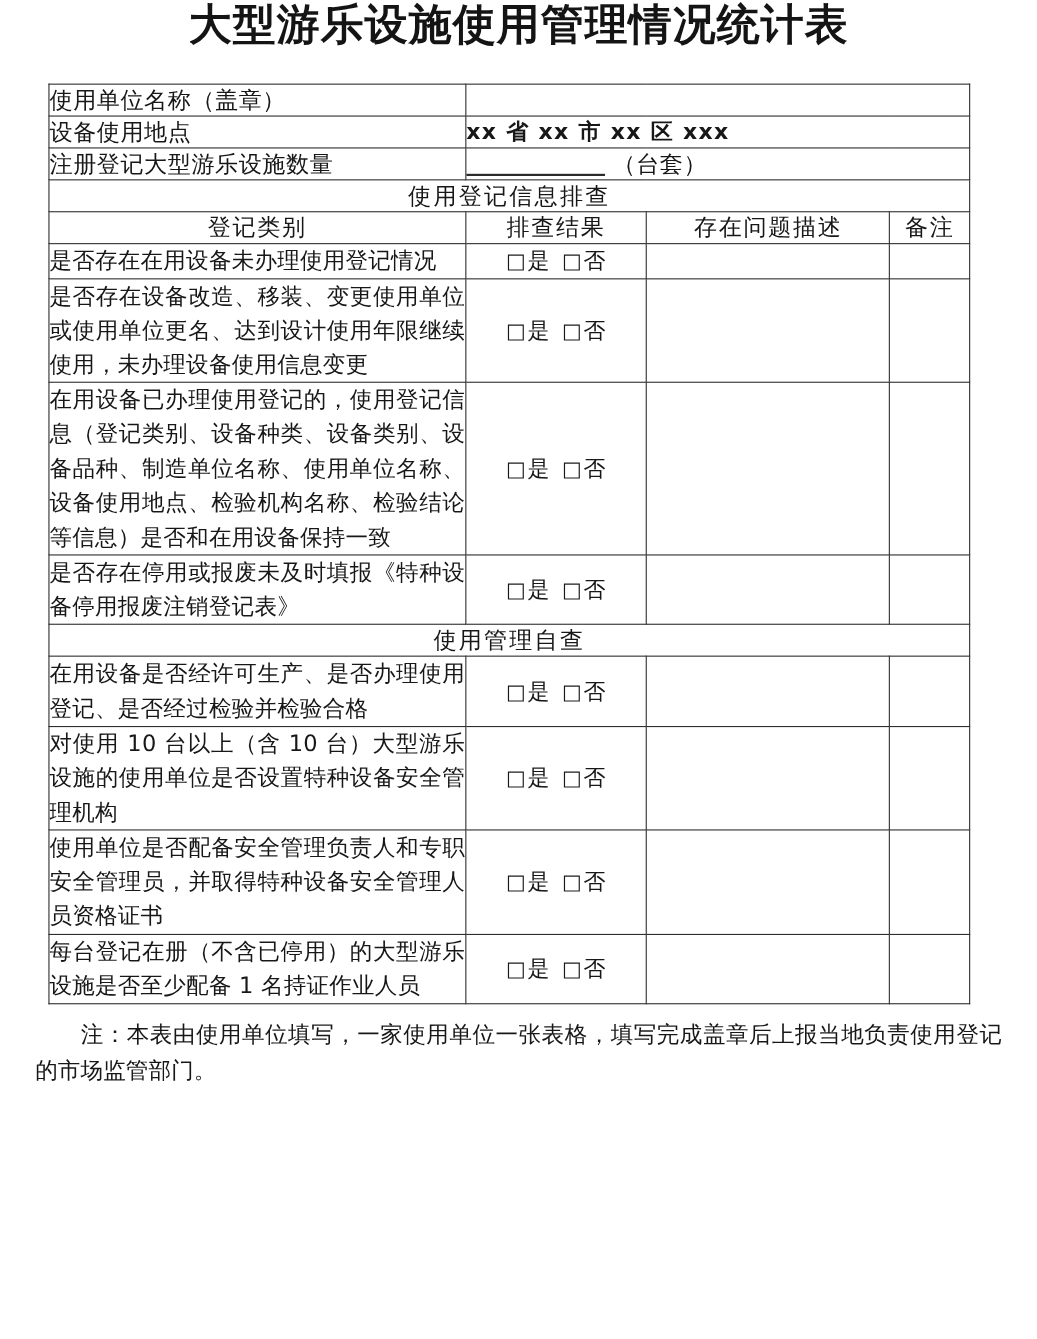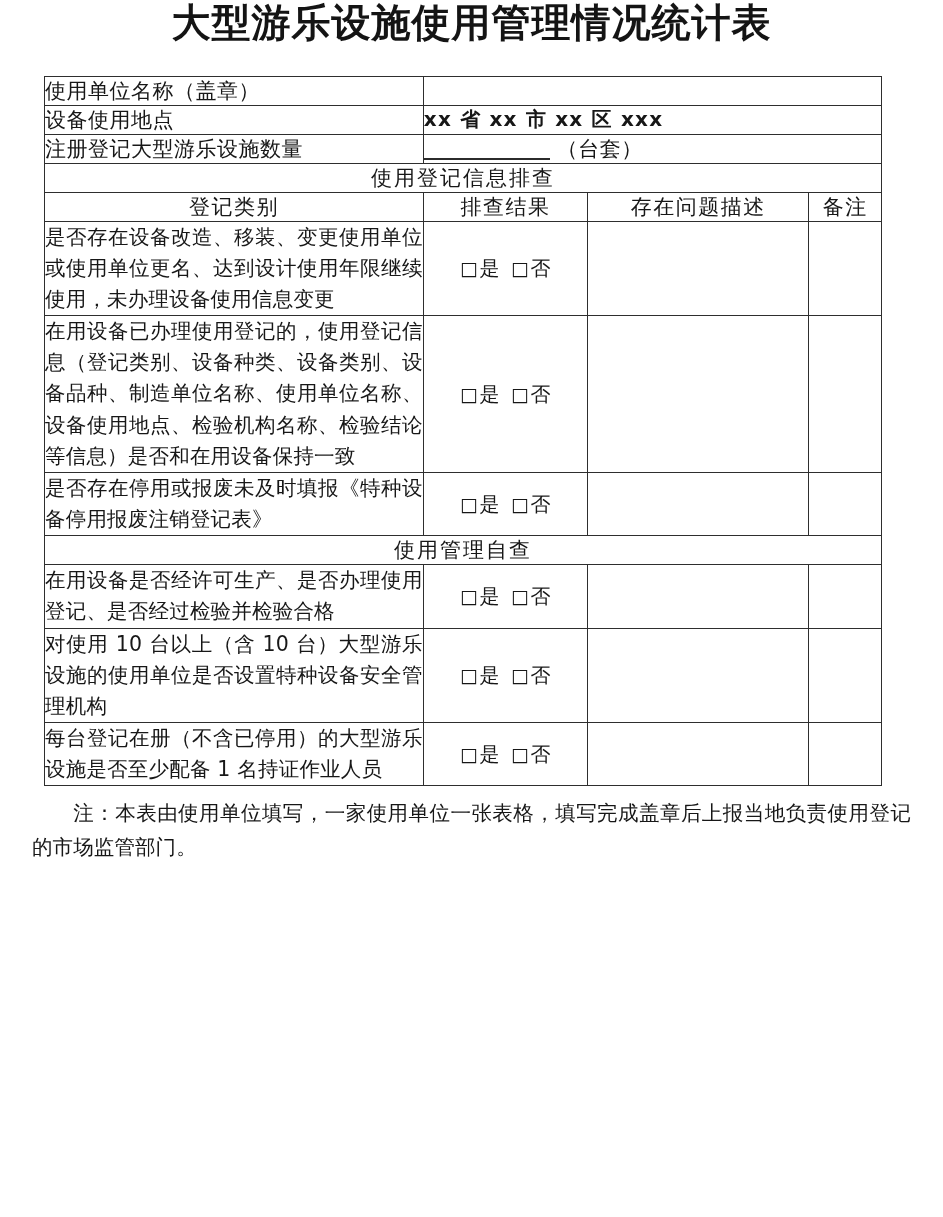--- a/index.html
+++ b/index.html
@@ -164,20 +164,26 @@
           <td class="section-band" colspan="4">使用登记信息排查</td>
         </tr>
 
         <tr>
           <td class="col-head">登记类别</td>
           <td class="col-head">排查结果</td>
           <td class="col-head">存在问题描述</td>
           <td class="col-head">备注</td>
         </tr>
 
+        <tr>
+          <td class="item-text">是否存在在用设备未办理使用登记情况</td>
+          <td class="result-cell"><span class="cb">□</span><span>是</span><span class="cb-gap"></span><span class="cb">□</span><span>否</span></td>
+          <td class="empty-cell"></td>
+          <td class="empty-cell"></td>
+        </tr>
 
         <tr>
           <td class="item-text">是否存在设备改造、移装、变更使用单位或使用单位更名、达到设计使用年限继续使用，未办理设备使用信息变更</td>
           <td class="result-cell"><span class="cb">□</span><span>是</span><span class="cb-gap"></span><span class="cb">□</span><span>否</span></td>
           <td class="empty-cell"></td>
           <td class="empty-cell"></td>
         </tr>
 
         <tr>
           <td class="item-text">在用设备已办理使用登记的，使用登记信息（登记类别、设备种类、设备类别、设备品种、制造单位名称、使用单位名称、设备使用地点、检验机构名称、检验结论等信息）是否和在用设备保持一致</td>
@@ -204,20 +210,26 @@
           <td class="empty-cell"></td>
         </tr>
 
         <tr>
           <td class="item-text">对使用 10 台以上（含 10 台）大型游乐设施的使用单位是否设置特种设备安全管理机构</td>
           <td class="result-cell"><span class="cb">□</span><span>是</span><span class="cb-gap"></span><span class="cb">□</span><span>否</span></td>
           <td class="empty-cell"></td>
           <td class="empty-cell"></td>
         </tr>
 
+        <tr>
+          <td class="item-text">使用单位是否配备安全管理负责人和专职安全管理员，并取得特种设备安全管理人员资格证书</td>
+          <td class="result-cell"><span class="cb">□</span><span>是</span><span class="cb-gap"></span><span class="cb">□</span><span>否</span></td>
+          <td class="empty-cell"></td>
+          <td class="empty-cell"></td>
+        </tr>
 
         <tr>
           <td class="item-text">每台登记在册（不含已停用）的大型游乐设施是否至少配备 1 名持证作业人员</td>
           <td class="result-cell"><span class="cb">□</span><span>是</span><span class="cb-gap"></span><span class="cb">□</span><span>否</span></td>
           <td class="empty-cell"></td>
           <td class="empty-cell"></td>
         </tr>
 
       </tbody>
     </table>

